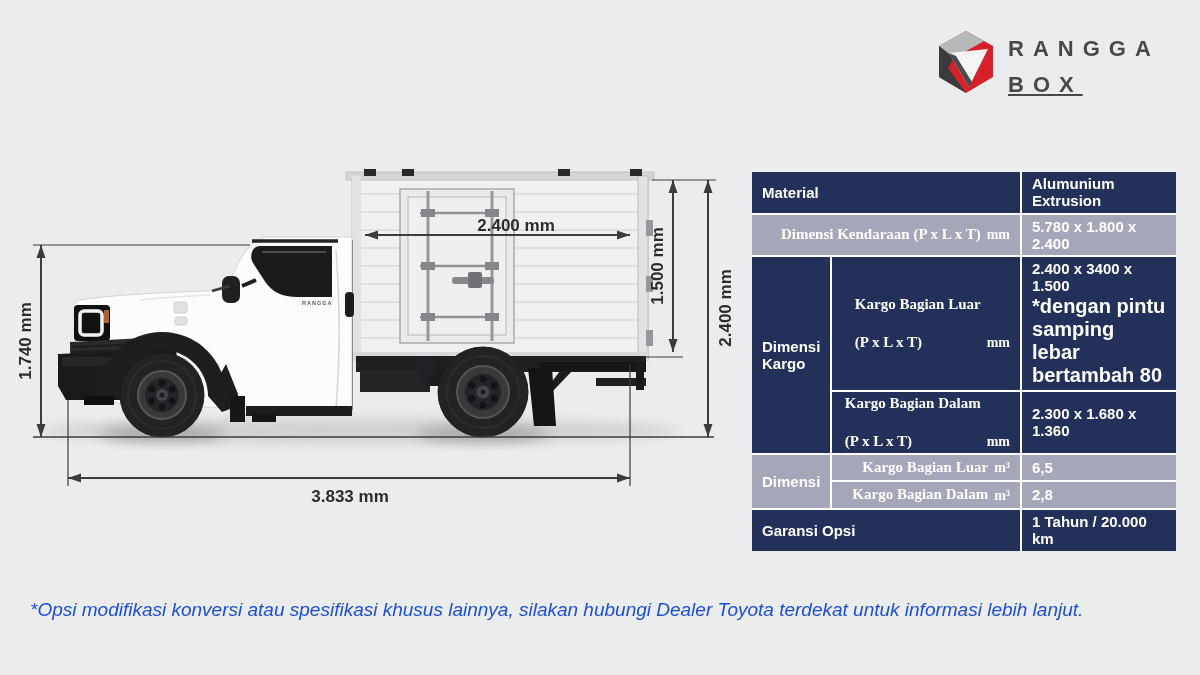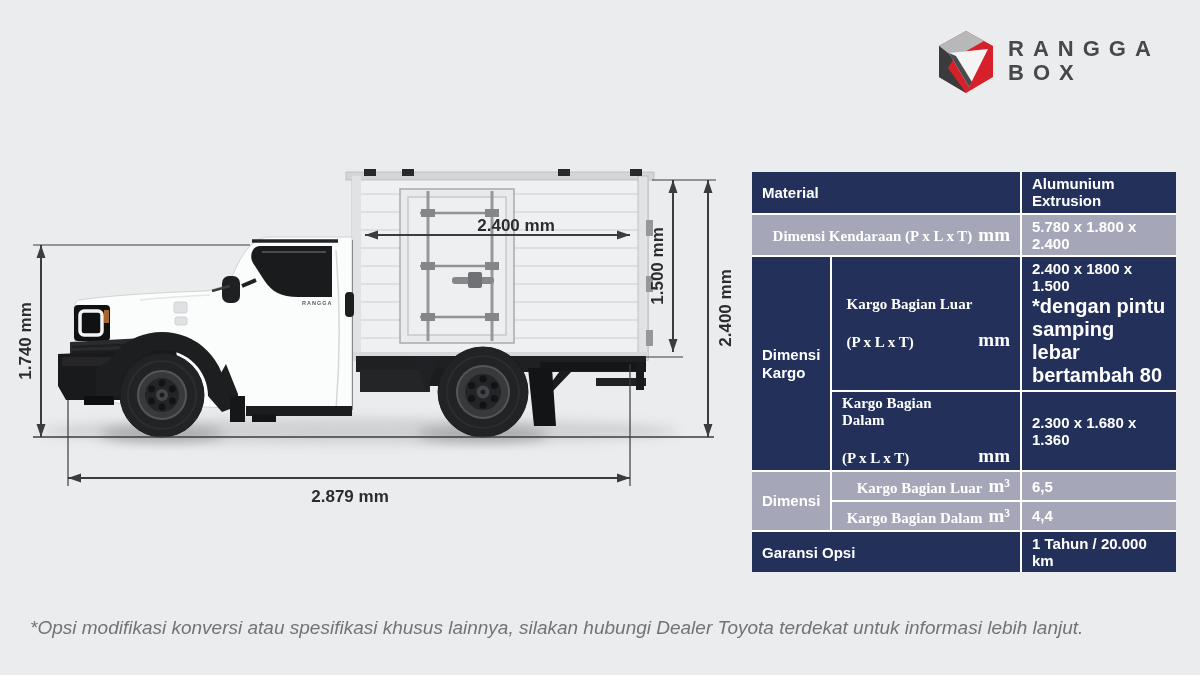--- a/index.html
+++ b/index.html
@@ -4,46 +4,46 @@
 <style>
   html,body{margin:0;padding:0;background:#ebeced;}
   #canvas{position:relative;width:1200px;height:675px;background:#ebeced;overflow:hidden;
           font-family:"Liberation Sans",sans-serif;}
 
   
   .logo{position:absolute;left:936px;top:30px;display:flex;align-items:flex-start;}
   .logo-icon{width:60px;height:64px;}
   .logo-text{margin-left:12px;margin-top:8px;color:#47484a;font-weight:bold;line-height:1;}
   .logo-line1{font-size:22px;letter-spacing:9px;}
-  .logo-line2{font-size:22px;letter-spacing:9px;margin-top:2px;}
+  .logo-line2{font-size:22px;letter-spacing:9px;margin-top:14px;text-decoration:underline;}
 
   
   .truck-svg{position:absolute;left:0;top:0;}
 
   .dim{position:absolute;font-weight:bold;font-size:17px;color:#2b2c2e;white-space:nowrap;
        transform:translate(-50%,-50%);}
   .dim.vert{transform:translate(-50%,-50%) rotate(-90deg);}
   .cab-badge{position:absolute;left:302px;top:300px;font-size:5.5px;font-weight:bold;
              letter-spacing:1px;color:#595a5c;}
 
   
   .spec-table{position:absolute;left:752px;top:172px;}
   .spec-table table{border-collapse:collapse;border-style:hidden;table-layout:fixed;width:424px;}
   .spec-table td{border:2.5px solid #ffffff;color:#ffffff;font-weight:bold;font-size:15px;
                  padding:3px 10px;vertical-align:middle;line-height:1.15;}
   .navy{background:#22305a;}
   .gray{background:#a5a7b8;}
   .cellflex{display:flex;justify-content:flex-end;align-items:flex-end;font-family:Liberation Serif, serif;}
-  .unit{font-size:19px;padding-left:6px;}
+  .unit{font-size:14px;padding-left:6px;}
   .sub{display:block;margin-top:21px;}
   .val-note{font-size:20px;}
 
   
-  .footnotes{position:absolute;left:30px;top:614px;font-style:italic;font-size:19px;
-             color:#737373;line-height:28px;}
+  .footnotes{position:absolute;left:30px;top:596px;font-style:italic;font-size:19px;
+             color:#1d4ed8;line-height:28px;}
 </style>
 </head>
 <body>
 
 <div id="canvas">
 
   <svg class="truck-svg" width="760" height="560" viewBox="0 0 760 560">
     <defs>
       <filter id="soft" x="-50%" y="-50%" width="200%" height="200%">
         <feGaussianBlur stdDeviation="6"></feGaussianBlur>
@@ -228,21 +228,21 @@
       <line x1="68" y1="478" x2="630" y2="478"></line>
       <polygon points="68,478 81,473.5 81,482.5" stroke="none"></polygon>
       <polygon points="630,478 617,473.5 617,482.5" stroke="none"></polygon>
     </g>
   </svg>
 
   <div class="dim vert" style="left:26px;top:341px;">1.740 mm</div>
   <div class="dim" style="left:516px;top:226px;">2.400 mm</div>
   <div class="dim vert" style="left:658px;top:266px;">1.500 mm</div>
   <div class="dim vert" style="left:726px;top:308px;">2.400 mm</div>
-  <div class="dim" style="left:350px;top:497px;">2.879 mm</div>
+  <div class="dim" style="left:350px;top:497px;">3.833 mm</div>
   <div class="cab-badge">RANGGA</div>
 
   <div class="logo">
     <svg class="logo-icon" viewBox="0 0 60 64">
       <polygon points="30,1 57,16 57,47 30,63 3,47 3,16" fill="#d6202a"></polygon>
       <polygon points="30,1 48,11 18,28 3,16" fill="#b7b8ba"></polygon>
       <polygon points="3,16 18,28 12,38 30,63 3,47" fill="#3a3b3d"></polygon>
       <polygon points="13,23 52,19 33,57" fill="#f4f4f5"></polygon>
       <polygon points="13,23 20,26 36,52 33,57" fill="#4a4b4d"></polygon>
     </svg>
@@ -278,21 +278,21 @@
         <td class="navy">
           <div class="cellflex">
             <span>
               <span>Kargo Bagian Luar</span>
               <span class="sub">(P x L x T)</span>
             </span>
             <span class="unit">mm</span>
           </div>
         </td>
         <td class="navy">
-          <div>2.400 x 1800 x 1.500</div>
+          <div>2.400 x 3400 x 1.500</div>
           <div class="val-note">*dengan pintu samping lebar bertambah 80</div>
         </td>
       </tr>
       <tr style="height:57px">
         <td class="navy">
           <div class="cellflex">
             <span>
               <span>Kargo Bagian Dalam</span>
               <span class="sub">(P x L x T)</span>
             </span>
@@ -311,21 +311,21 @@
         </td>
         <td class="gray">6,5</td>
       </tr>
       <tr style="height:28px">
         <td class="gray">
           <div class="cellflex">
             <span>Kargo Bagian Dalam</span>
             <span class="unit">m³</span>
           </div>
         </td>
-        <td class="gray">4,4</td>
+        <td class="gray">2,8</td>
       </tr>
       <tr style="height:27px">
         <td class="navy" colspan="2">Garansi Opsi</td>
         <td class="navy">1 Tahun / 20.000 km</td>
       </tr>
     </tbody>
       </table>
   </div>
 
   <div class="footnotes">

